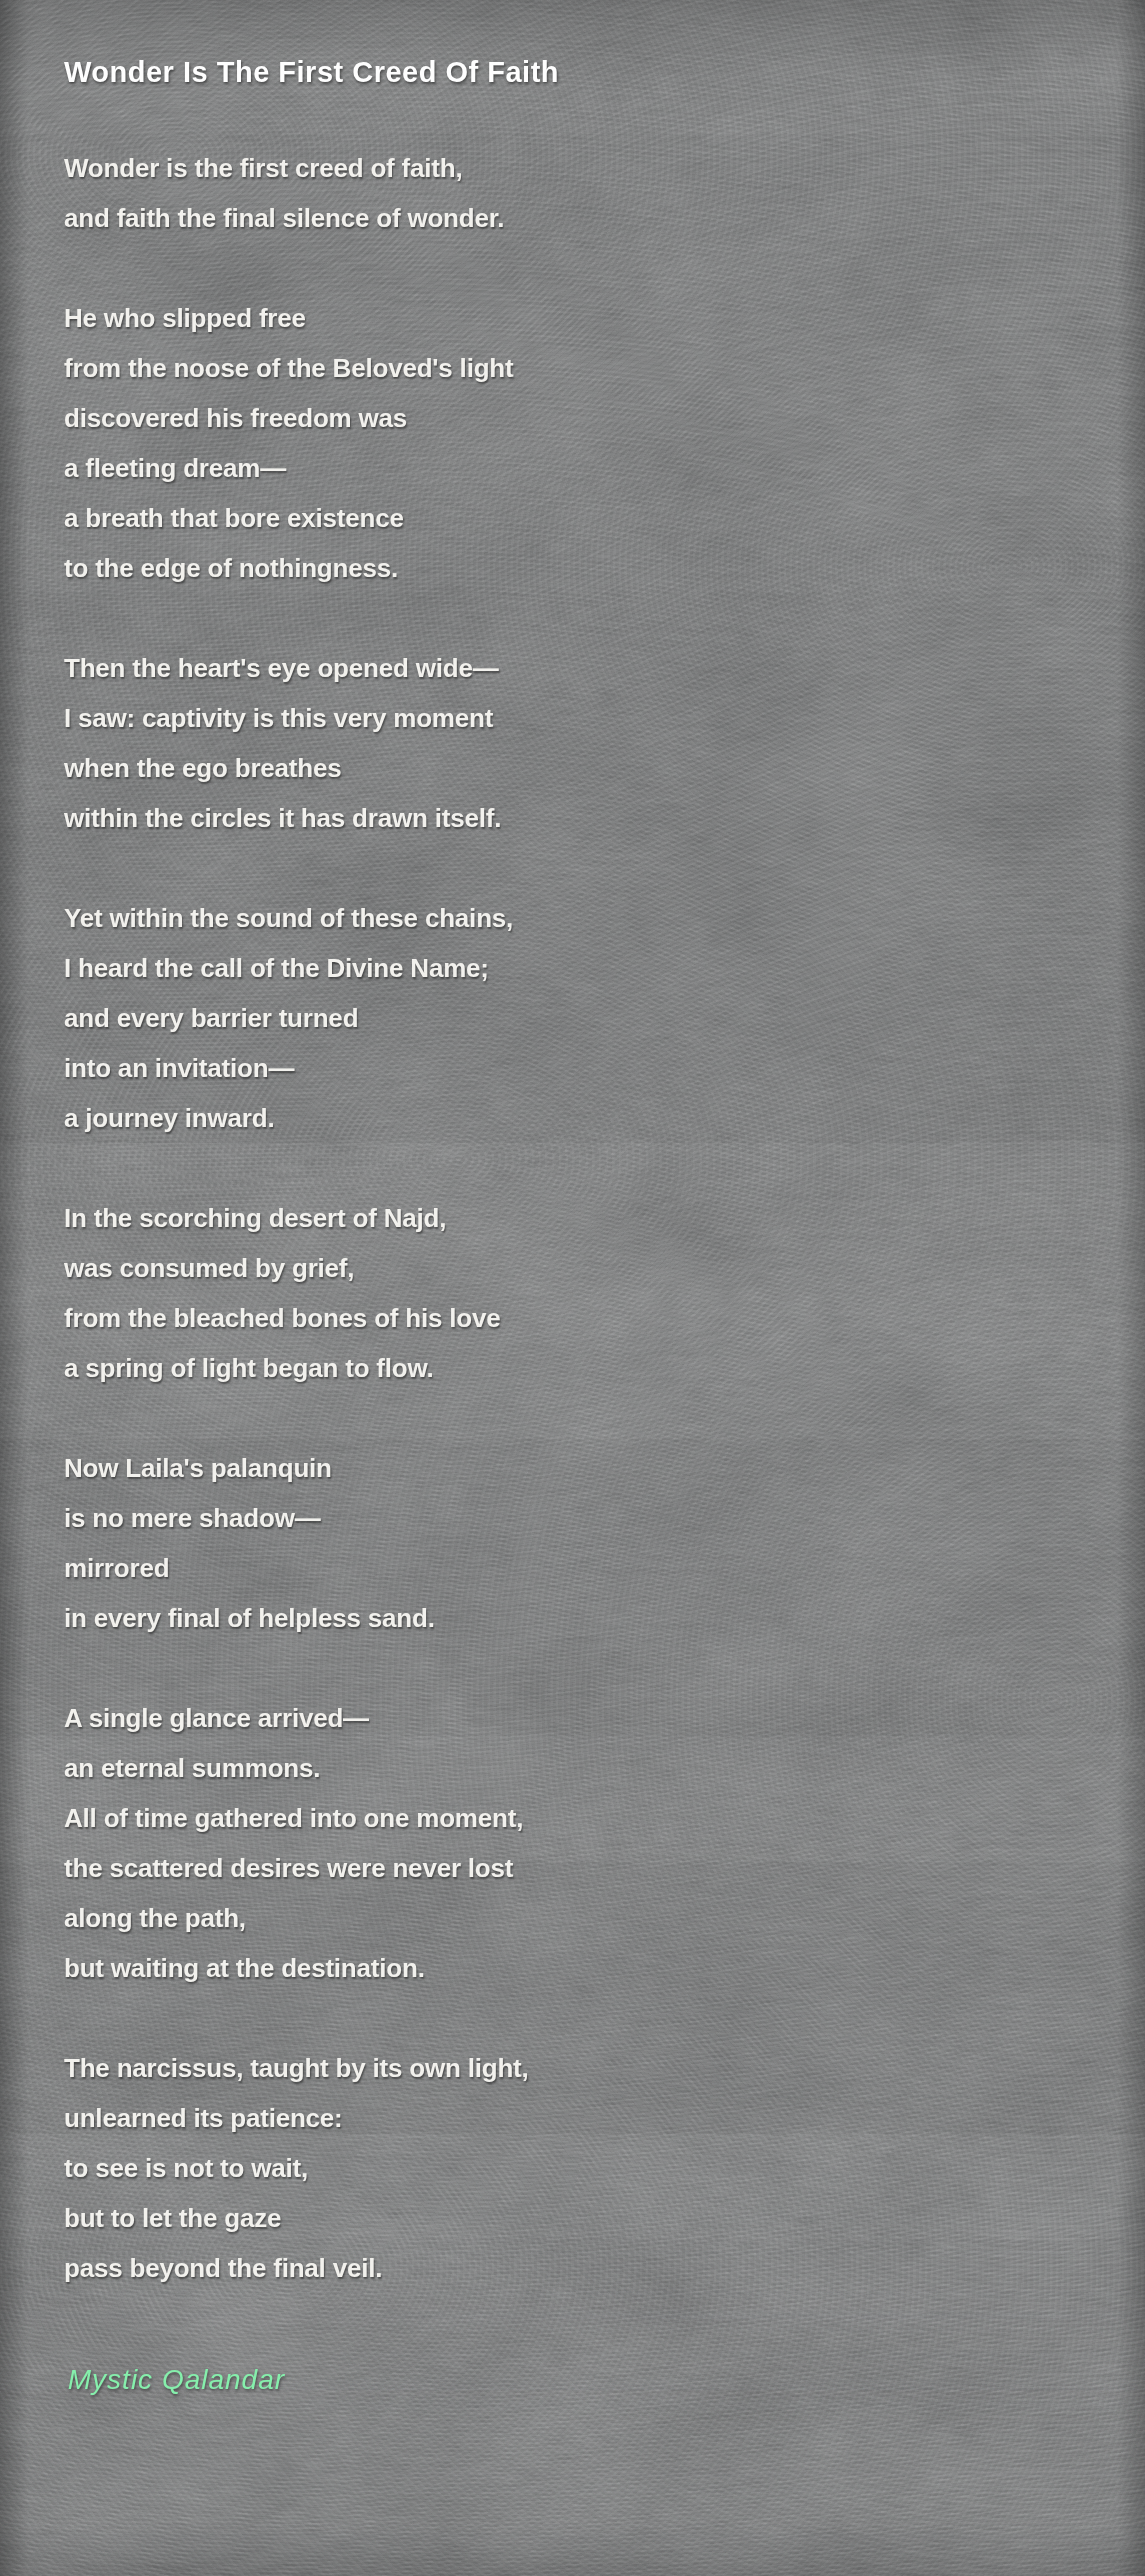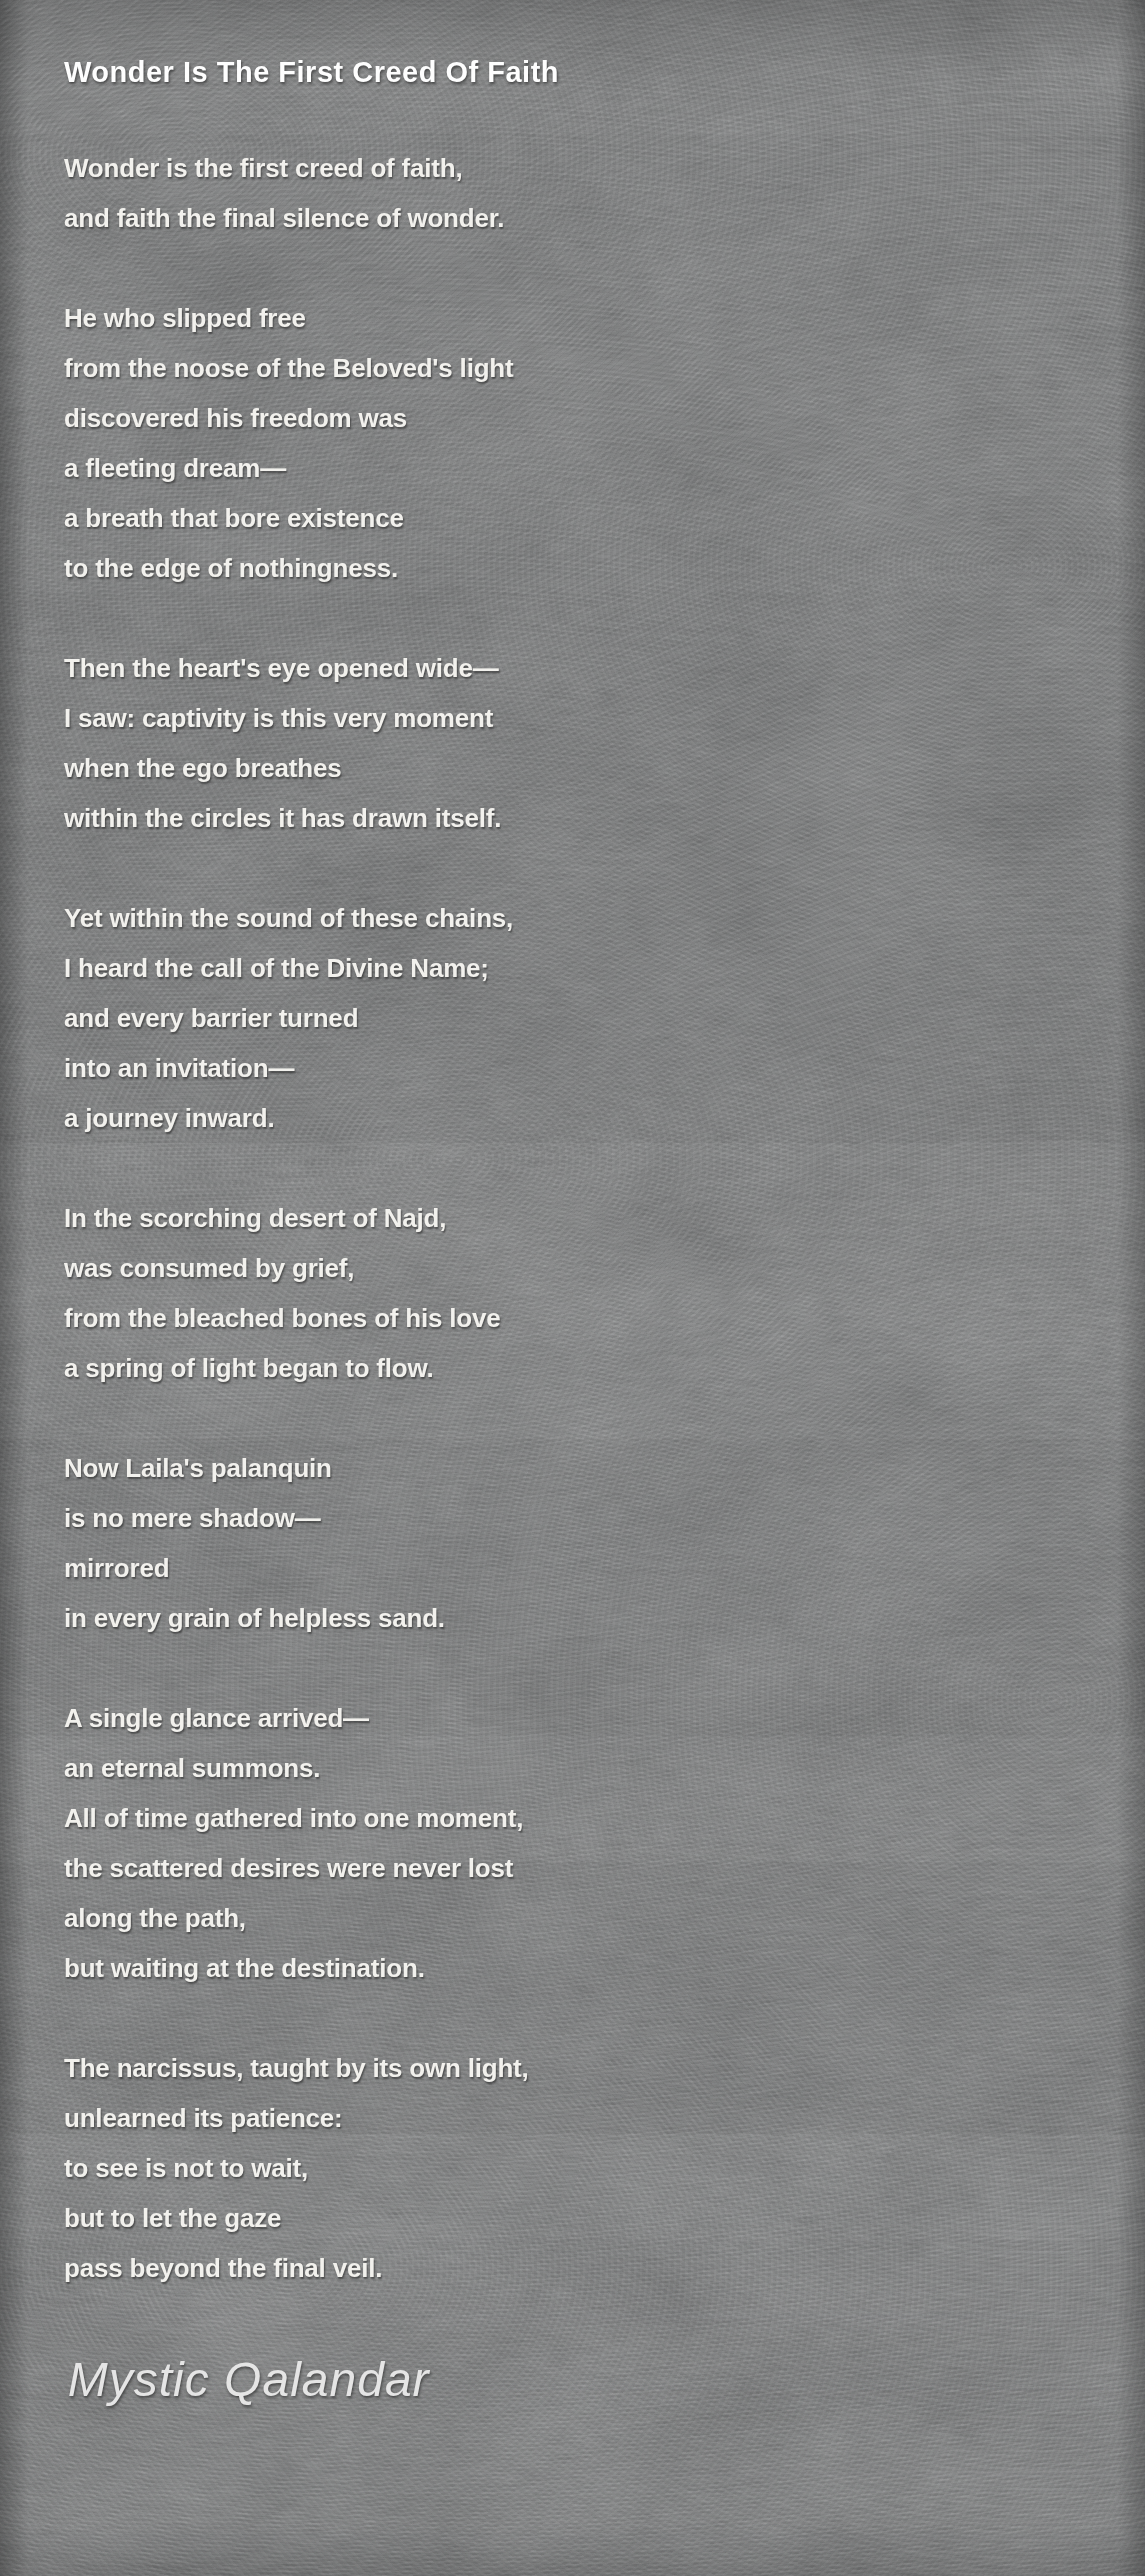--- a/index.html
+++ b/index.html
@@ -73,24 +73,24 @@
     line-height: 50px;
     letter-spacing: -0.2px;
     color: #f2f1ed;
     text-shadow: 1px 1.9px 1.9px rgba(15,15,15,0.50);
     white-space: pre;
   }
   .signature {
     margin: 65px 0 0 3.8px;
     font-style: italic;
     font-weight: 400;
-    font-size: 48px;
+    font-size: 28px;
     line-height: 44px;
     letter-spacing: 1px;
-    color: #e5e5e5;
+    color: #86efac;
     text-shadow: 1px 1.9px 2.9px rgba(15,15,15,0.5);
     white-space: pre;
   }
 </style>
 </head>
 <body>
 
 <div class="bg">
   <div class="bands"></div>
   <svg xmlns="http://www.w3.org/2000/svg" viewBox="0 0 1200 2698" width="1146" height="2576">
@@ -148,21 +148,21 @@
       <div class="stanza">
         <div class="line">In the scorching desert of Najd,</div>
         <div class="line">was consumed by grief,</div>
         <div class="line">from the bleached bones of his love</div>
         <div class="line">a spring of light began to flow.</div>
       </div>
       <div class="stanza">
         <div class="line">Now Laila's palanquin</div>
         <div class="line">is no mere shadow—</div>
         <div class="line">mirrored</div>
-        <div class="line">in every grain of helpless sand.</div>
+        <div class="line">in every final of helpless sand.</div>
       </div>
       <div class="stanza">
         <div class="line">A single glance arrived—</div>
         <div class="line">an eternal summons.</div>
         <div class="line">All of time gathered into one moment,</div>
         <div class="line">the scattered desires were never lost</div>
         <div class="line">along the path,</div>
         <div class="line">but waiting at the destination.</div>
       </div>
       <div class="stanza">

